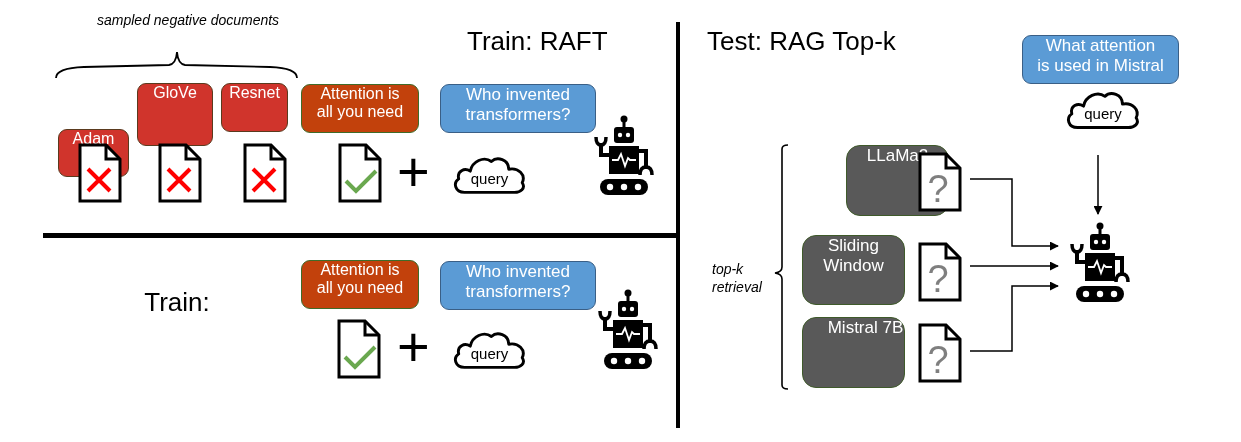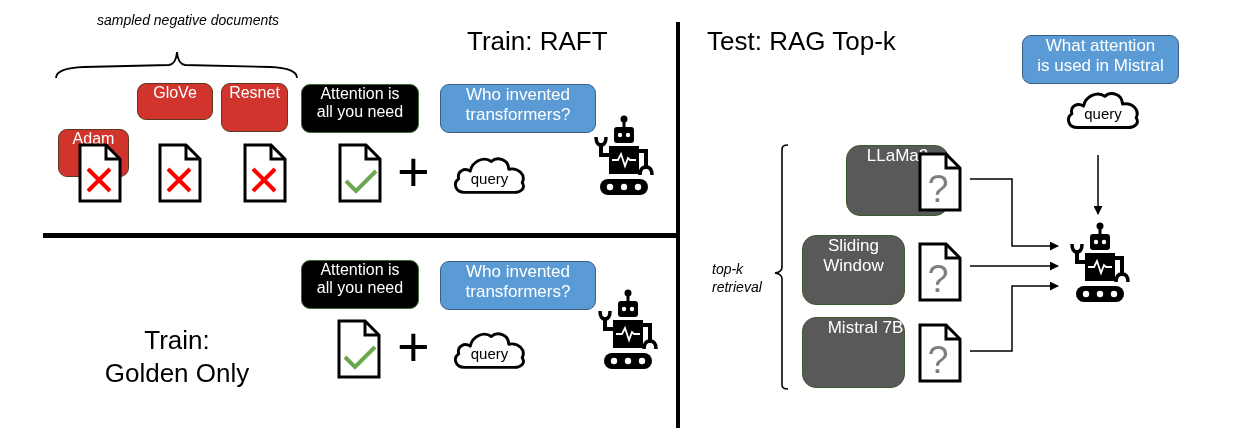--- a/index.html
+++ b/index.html
@@ -4,21 +4,21 @@
 <style>
   html, body { margin:0; padding:0; background:#ffffff; }
   body { width:1241px; height:442px; position:relative; overflow:hidden;
          font-family:"Liberation Sans", "DejaVu Sans", sans-serif; color:#000; }
   .abs { position:absolute; }
   .title { position:absolute; font-size:26px; white-space:nowrap; line-height:1; }
   .italic-label { position:absolute; font-style:italic; font-size:14px; white-space:nowrap; text-align:center; }
   .box { position:absolute; border-radius:9px; color:#fff; display:flex; align-items:flex-start;
          justify-content:center; text-align:center; font-size:16px; line-height:1.15; box-sizing:border-box; }
   .red { background:#d0342c; border:1.5px solid #5a3a1e; }
-  .green { background:#000000; border:1.5px solid #3f6b2a; }
+  .green { background:#c2410c; border:1.5px solid #3f6b2a; }
   .blue { background:#5b9bd5; border:1.5px solid #3a5f86; font-size:17px; }
   .dark { background:#595959; border:1.5px solid #3f5a2a; border-radius:14px; font-size:17px; }
   .divider { position:absolute; background:#000; }
   svg { overflow:visible; }
 </style>
 </head>
 <body>
 
 <svg width="0" height="0" style="position:absolute">
   <defs>
@@ -60,21 +60,21 @@
 
   <div class="italic-label" style="left:97px; top:12px; width:180px;">sampled negative documents</div>
 
   <svg class="abs" style="left:54px; top:48px;" width="246" height="34">
     <path d="M2 30 Q2 20 30 19 L115 17 Q122 16 123 4 Q124 16 131 17 L216 19 Q243 20 243 30" fill="none" stroke="#000" stroke-width="1.8"></path>
   </svg>
 
   <div class="box red" style="left:58px; top:85px; width:71px; height:48px;margin-top:44px;">
     <span>Adam</span>
   </div>
-  <div class="box red" style="left:137px; top:83px; width:76px; height:37px;">
+  <div class="box red" style="left:137px; top:83px; width:76px; height:63px;">
     <span>GloVe</span>
   </div>
   <div class="box red" style="left:221px; top:83px; width:67px; height:49px;">
     <span>Resnet</span>
   </div>
   <div class="box green" style="left:301px; top:84px; width:118px; height:49px;">
     <span><span>Attention is</span><br><span>all you need</span></span>
   </div>
   <div class="box blue" style="left:440px; top:84px; width:156px; height:49px;">
     <span><span>Who invented</span><br><span>transformers?</span></span>
@@ -105,23 +105,22 @@
       </svg>
     <span class="abs" style="left:0; top:17px; width:77px; text-align:center; font-size:15px;">query</span>
   </div>
 
   <svg class="abs" style="left:592px; top:115px;" width="64" height="84">
       <use href="#robot"></use>
     </svg>
 </div>
 
 <div>
-  <div class="abs" style="left:97px; top:286px; width:160px; text-align:center; font-size:26px; line-height:1.25;margin-top:38px;">
+  <div class="abs" style="left:97px; top:286px; width:160px; text-align:center; font-size:26px; line-height:1.25;">
     <span>Train:</span><br>
-    <span>Golden Only</span>
   </div>
 
   <div class="box green" style="left:301px; top:260px; width:118px; height:49px;">
     <span><span>Attention is</span><br><span>all you need</span></span>
   </div>
   <div class="box blue" style="left:440px; top:261px; width:156px; height:49px;">
     <span><span>Who invented</span><br><span>transformers?</span></span>
   </div>
 
   <svg class="abs" style="left:337px; top:319px;" width="44" height="60">

